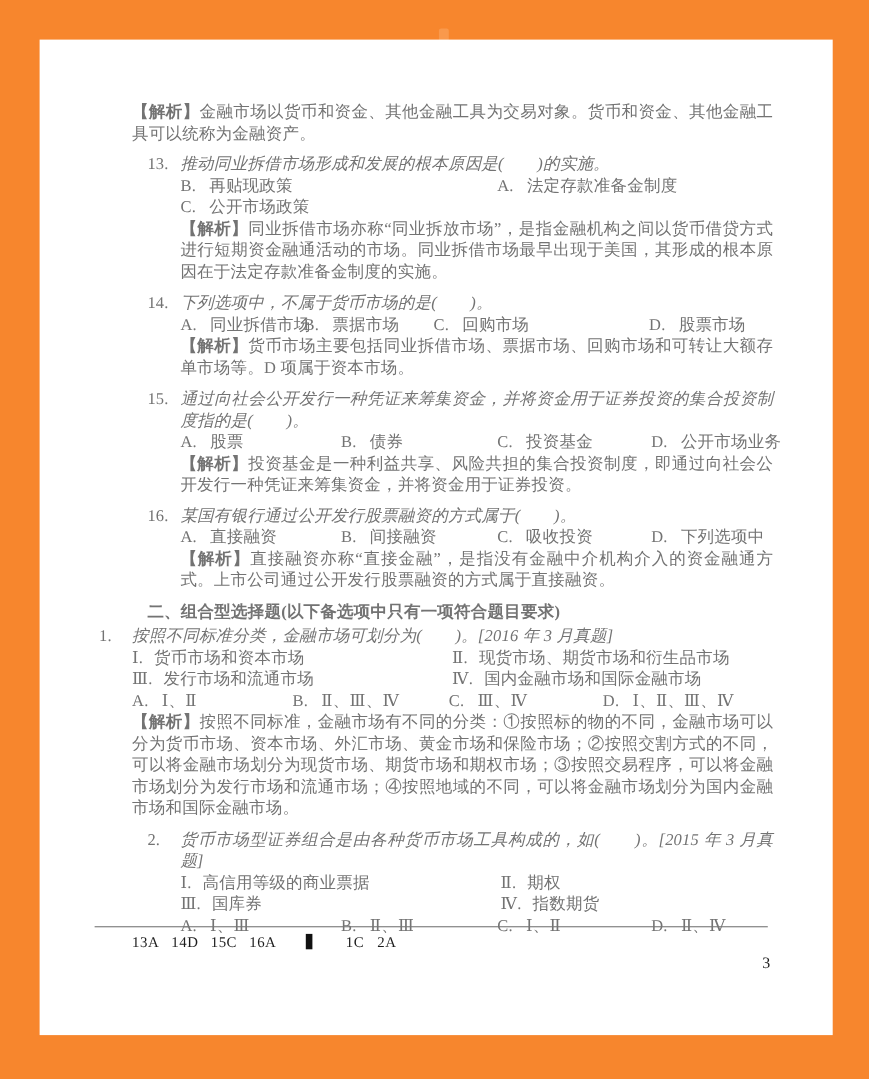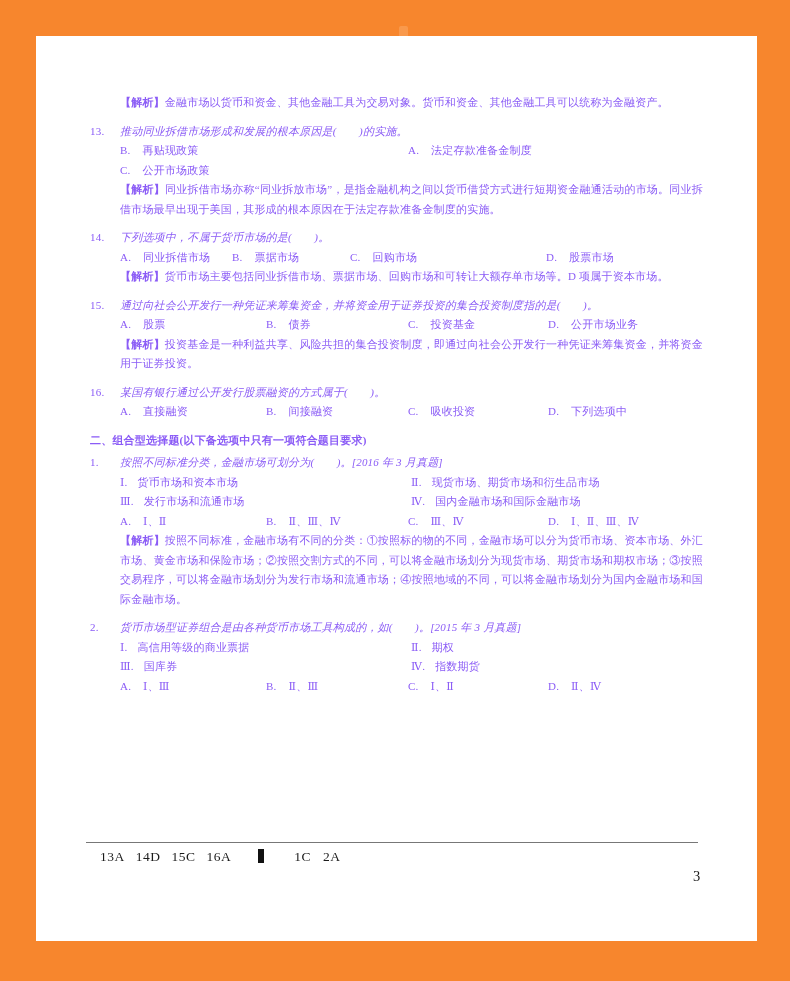--- a/index.html
+++ b/index.html
@@ -12,24 +12,24 @@
   .fold-mark {
     position:absolute; left:399px; top:26px; width:9px; height:13px;
     background:#fbaa66; opacity:.55; border-radius:2px;
   }
   .paper {
     position:absolute; left:36px; top:36px; width:721px; height:905px;
     background:#ffffff;
   }
   .content {
     position:absolute; left:54px; top:57px; width:613px;
-    color:#8b5cf6; font-size:11px; line-height:19.5px;
+    color:#737373; font-size:15px; line-height:19.5px;
     letter-spacing:0.2px; text-align:justify;
   }
-  .block { margin-top:9px; }
+  .block { margin-top:9px;margin-left:44px; }
   .qline { display:flex; }
   .qnum { flex:0 0 30px; }
   .qstem { flex:1; text-align:justify;font-style:italic; }
   .opts { margin-left:30px; }
   .grid-2col { display:grid; grid-template-columns:288px 1fr; }
   .grid-items { display:grid; grid-template-columns:291px 1fr; margin-left:30px; }
   .grid-row4 { display:grid; grid-template-columns:146px 142px 140px auto; margin-left:30px; }
   .grid-row4-q14 { display:grid; grid-template-columns:112px 118px 196px auto; margin-left:30px; }
   .opt { white-space:nowrap; }
   .okey { margin-right:12px; }
@@ -37,21 +37,21 @@
   .ana { margin-left:30px; text-align:justify; }
   .ana-label { font-weight:bold; }
   .sec-head { font-weight:bold; }
   .sec-head .sec-note { font-weight:bold; }
   .q1-block { margin-top:3px; }
   .footer-rule {
     position:absolute; left:50px; top:806px; width:612px; height:1px;
     background:#777777;
   }
   .footer-answers {
-    position:absolute; left:64px; top:813px; display:flex; align-items:flex-start;
+    position:absolute; left:84px; top:813px; display:flex; align-items:flex-start;
     font-size:13.5px; letter-spacing:0.5px; color:#1b1b1b;
   }
   .ansitem { margin-right:11px; }
   .ansbar { width:6px; height:14px; background:#111; margin:0 30px 0 16px; }
   .ansitem2 { margin-right:12px; }
   .pagenum {
     position:absolute; left:657px; top:832px; font-size:14.5px; color:#1b1b1b;
   }
 </style>
 </head>
@@ -109,20 +109,21 @@
         <div class="qline">
           <span class="qnum">16.</span>
           <span class="qstem">某国有银行通过公开发行股票融资的方式属于(　　)。</span>
         </div>
         <div class="grid-row4">
           <div class="opt"><span class="okey">A.</span><span>直接融资</span></div>
           <div class="opt"><span class="okey">B.</span><span>间接融资</span></div>
           <div class="opt"><span class="okey">C.</span><span>吸收投资</span></div>
           <div class="opt"><span class="okey">D.</span><span>下列选项中</span></div>
         </div>
+        <p class="ana"><b class="ana-label">【解析】</b><span>直接融资亦称“直接金融”，是指没有金融中介机构介入的资金融通方式。上市公司通过公开发行股票融资的方式属于直接融资。</span></p>
       </div>
 
       <div class="block sec-head"><b>二、组合型选择题</b><span class="sec-note">(以下备选项中只有一项符合题目要求)</span></div>
 
       <div class="q1-block">
         <div class="qline">
           <span class="qnum">1.</span>
           <span class="qstem">按照不同标准分类，金融市场可划分为(　　)。[2016 年 3 月真题]</span>
         </div>
         <div class="grid-items">

